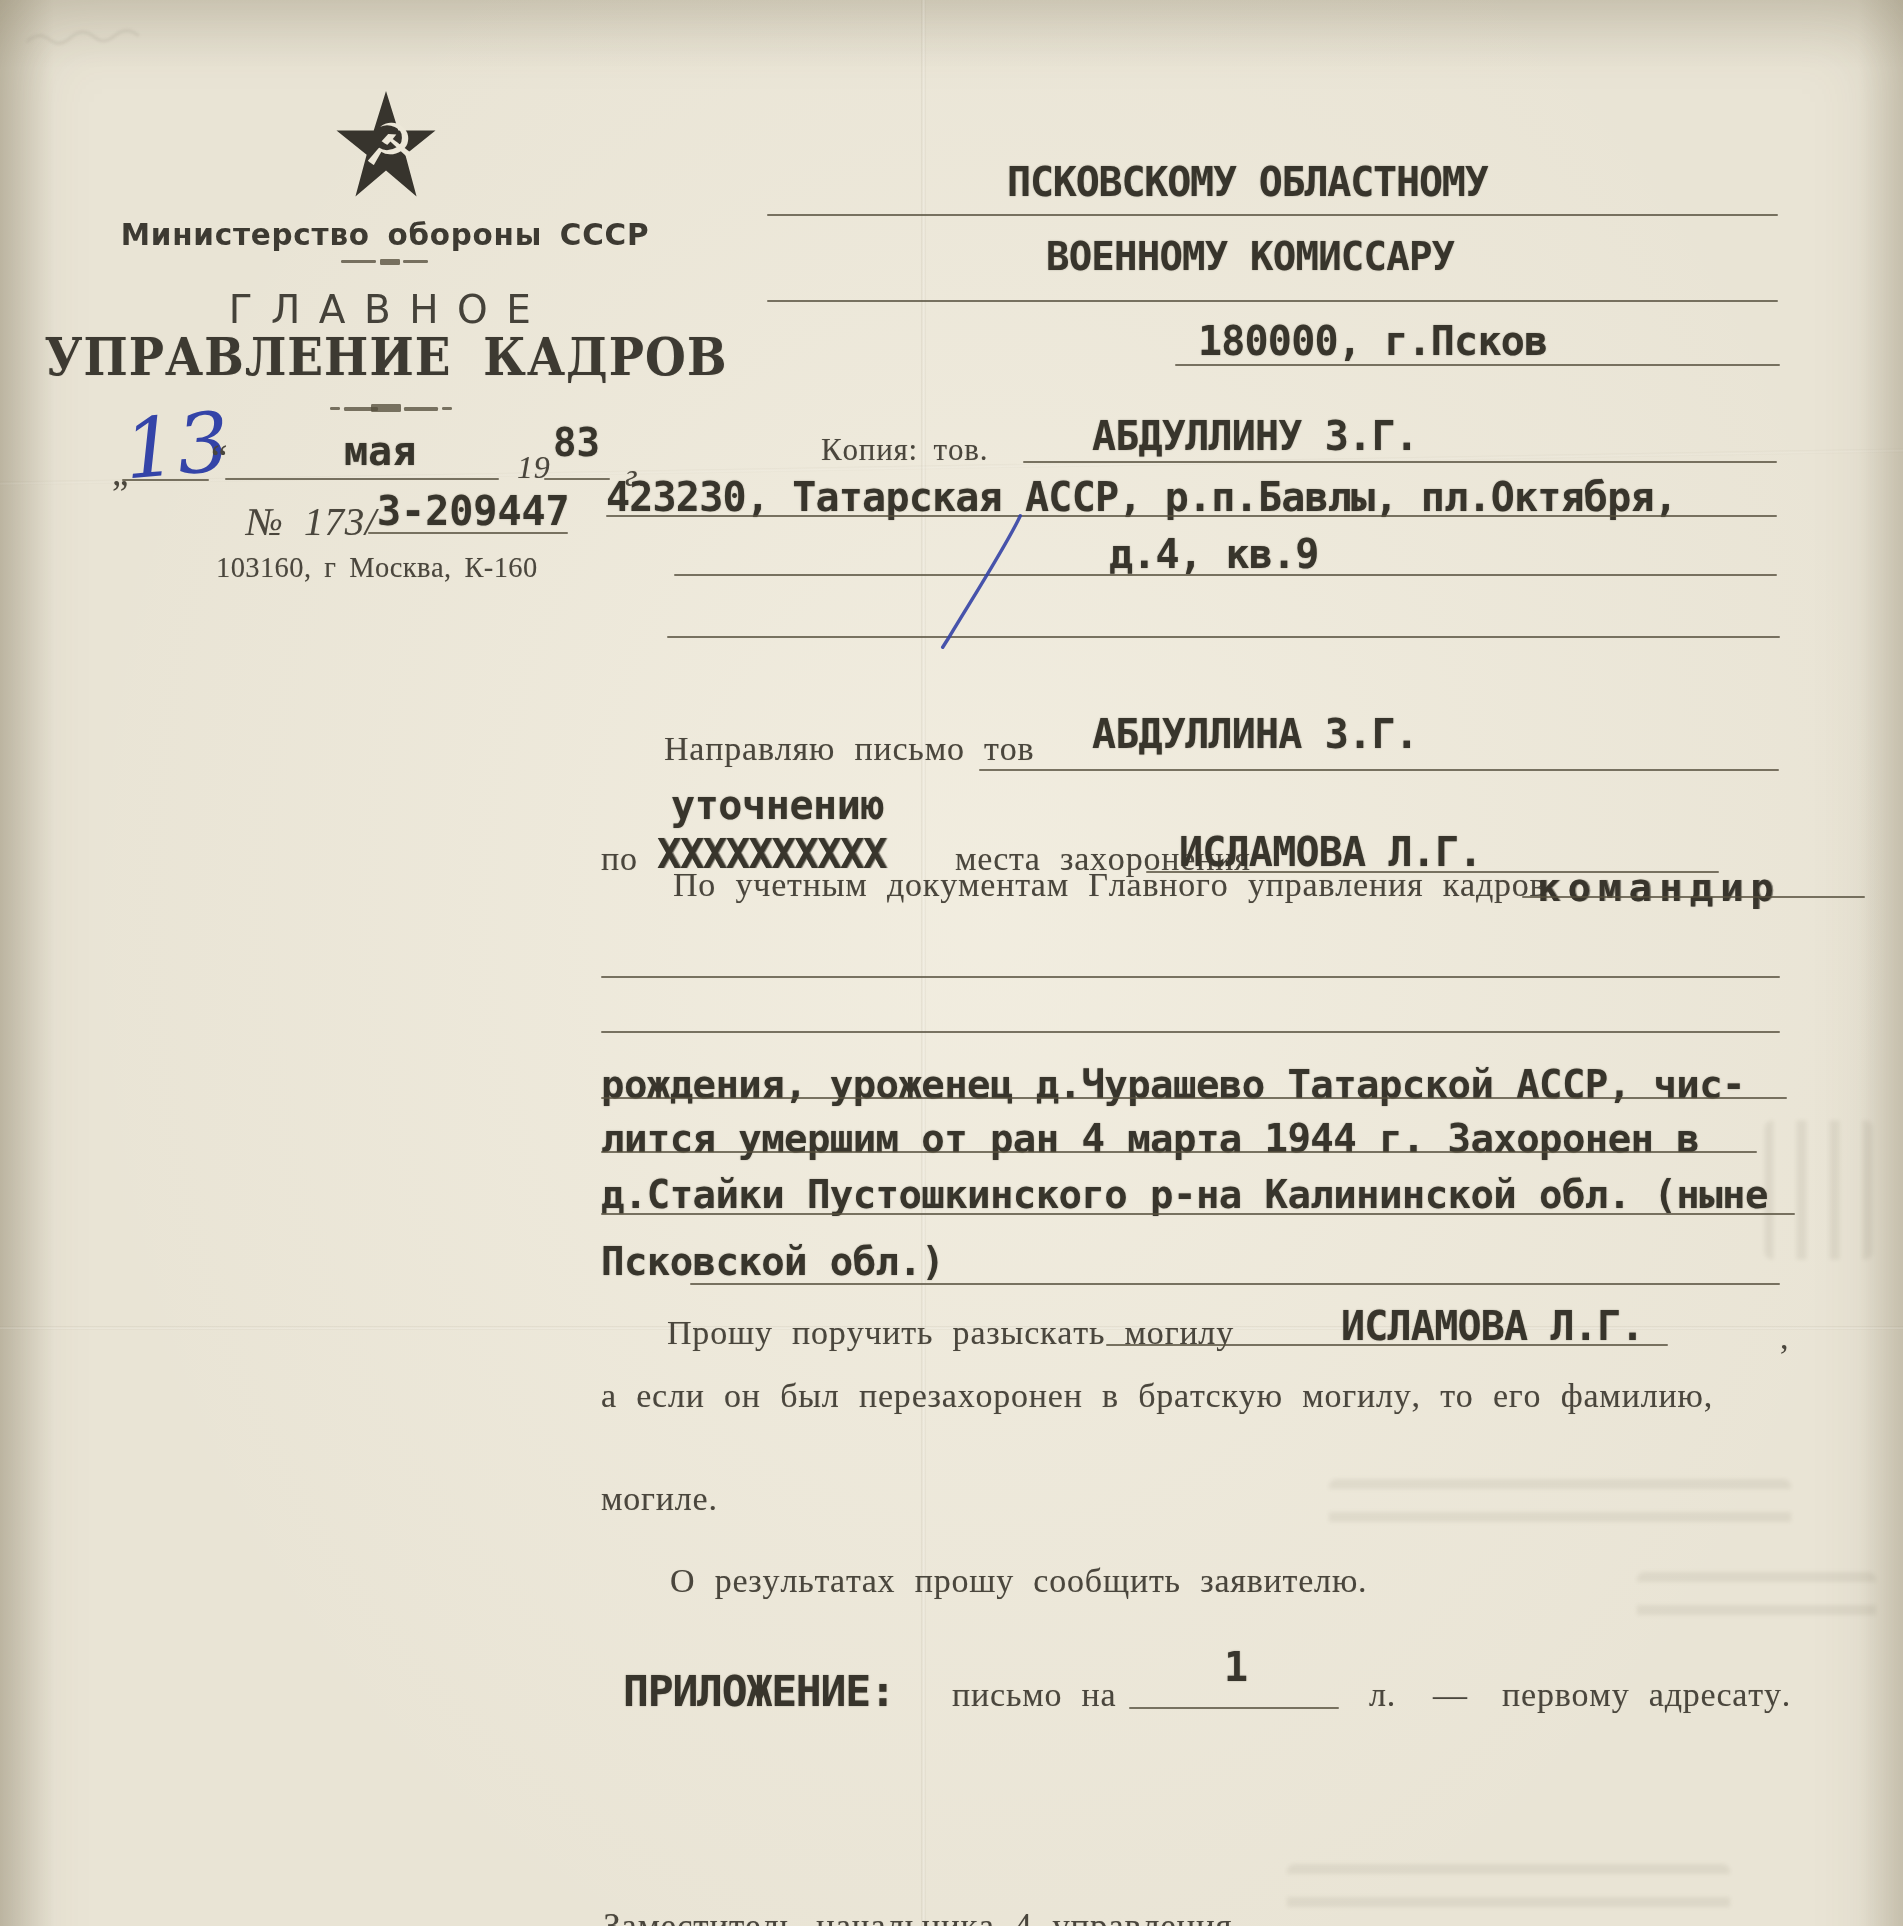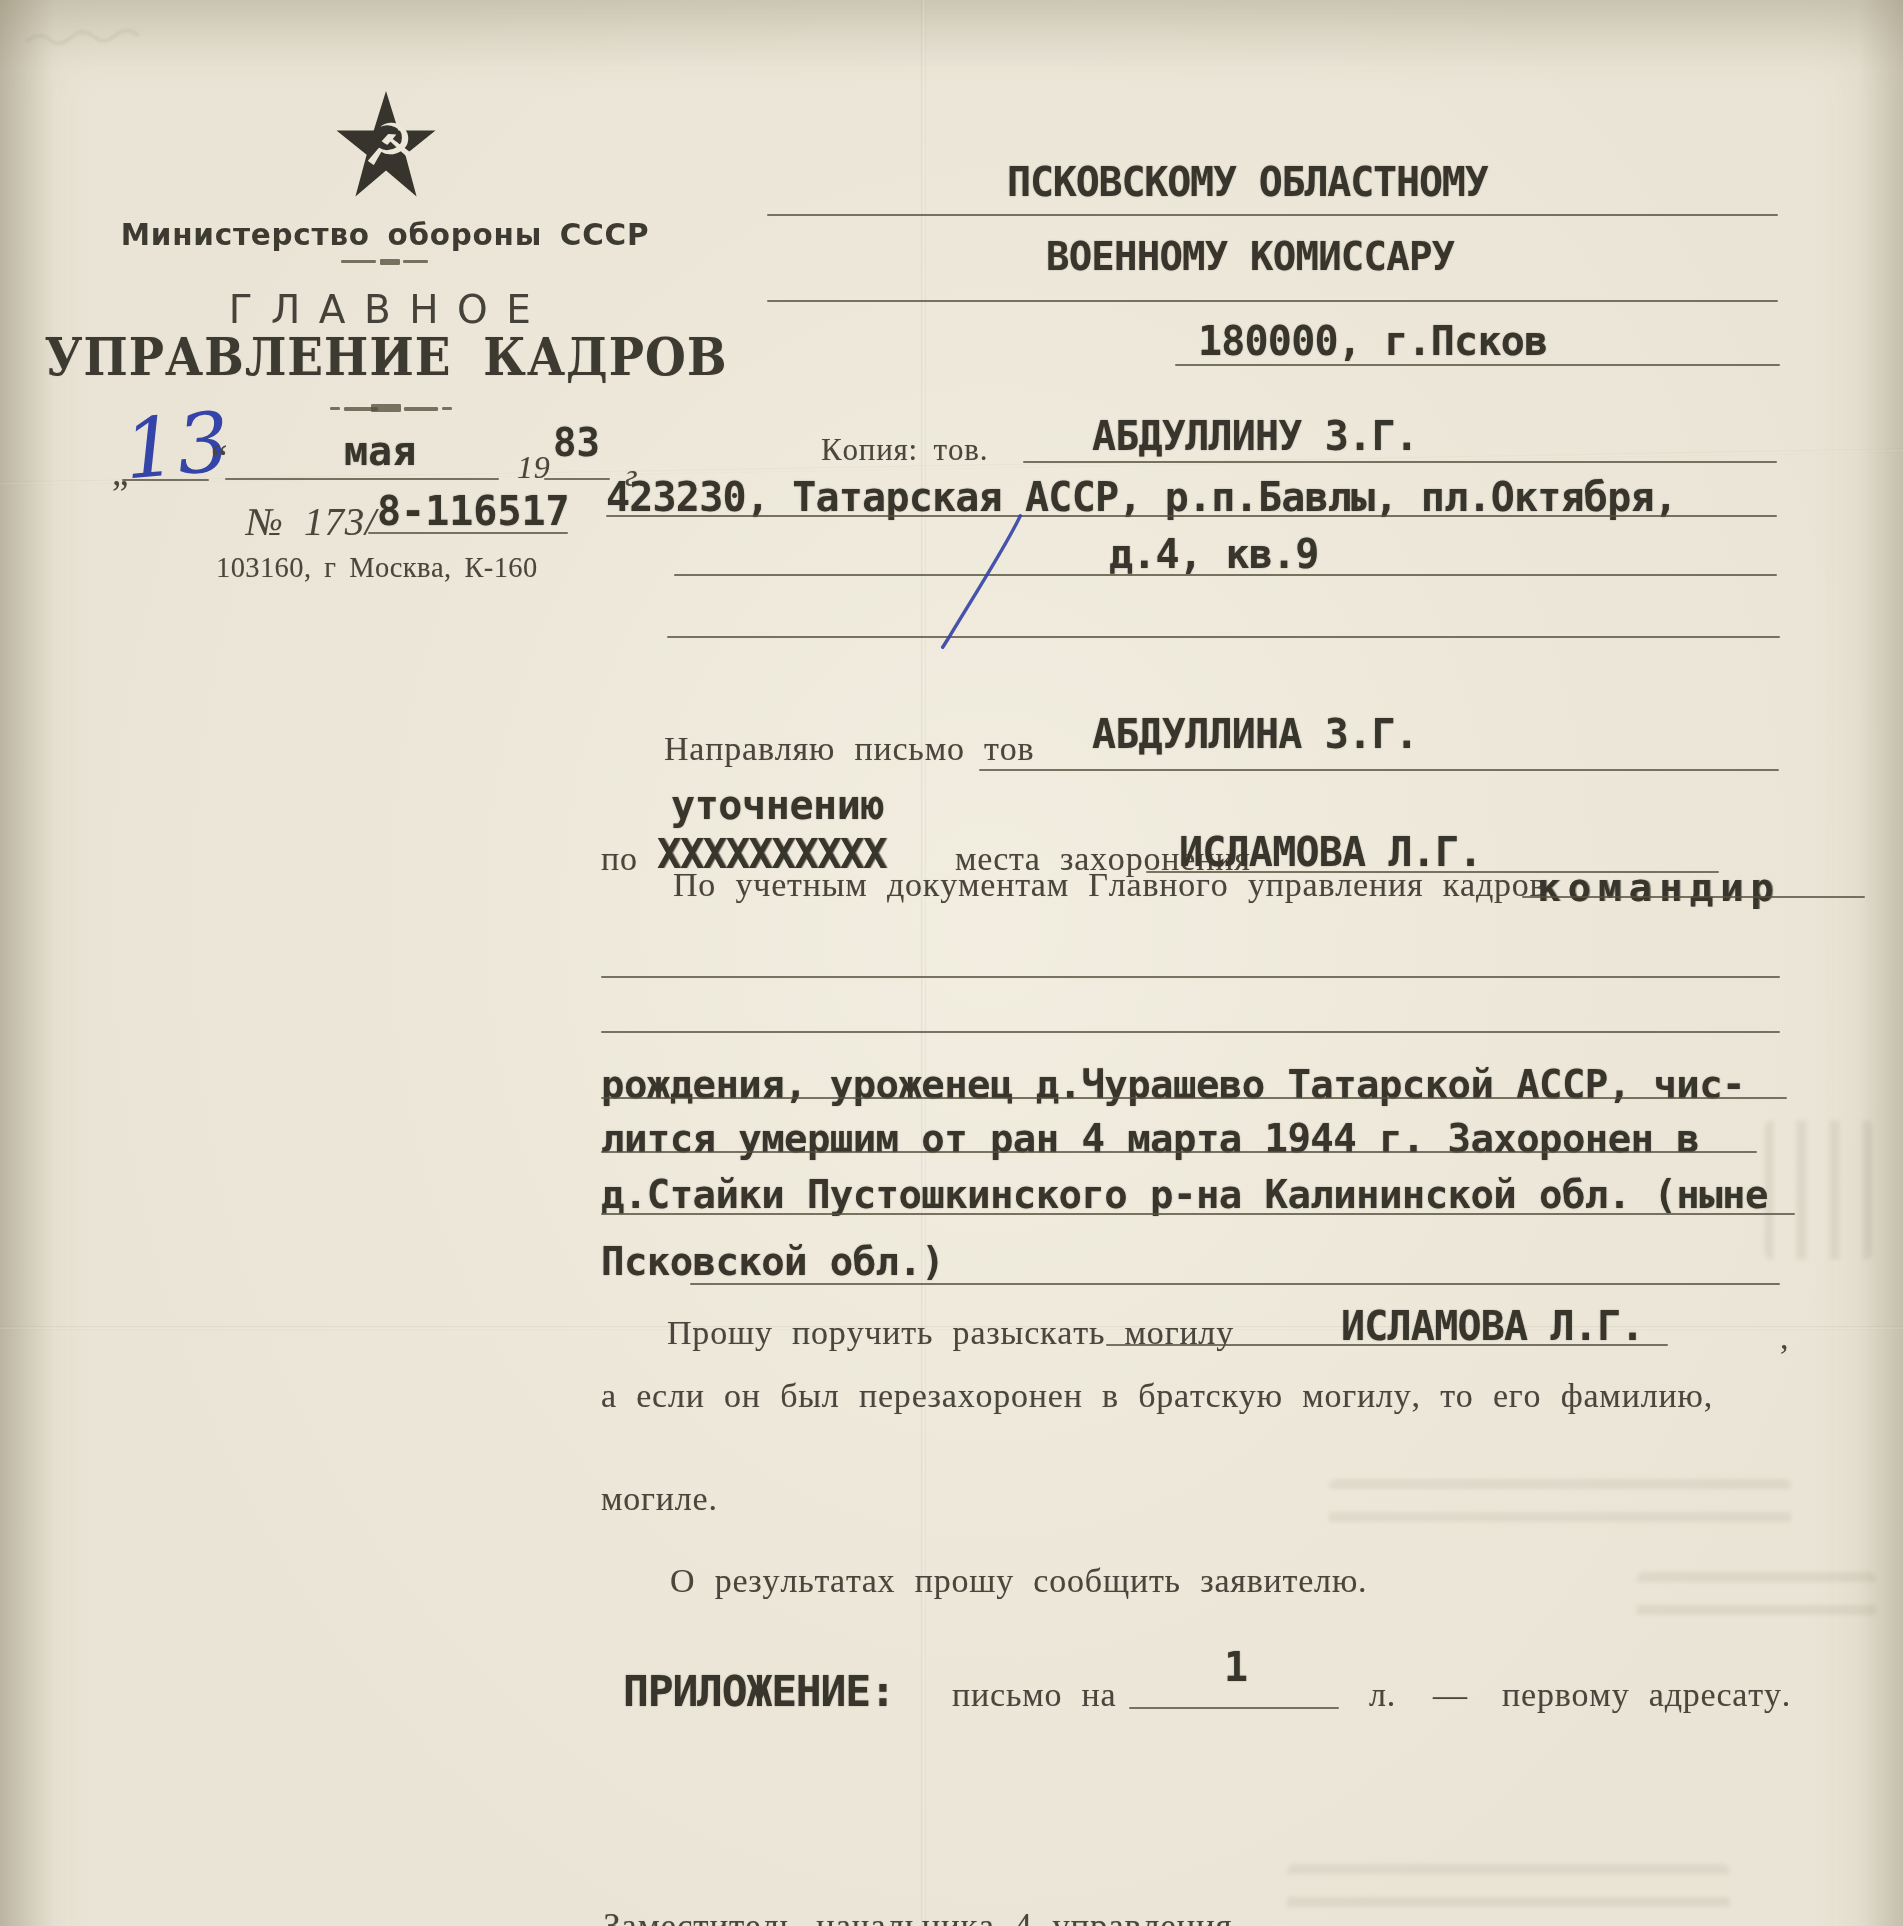--- a/index.html
+++ b/index.html
@@ -88,21 +88,21 @@
   <div class="p" style="left:211px; top:440px; font-size:37px;">“</div>
   <div class="rule thin" style="left:122px; top:479px; width:87px;"></div>
   <div class="t" style="left:344px; top:431px; font-size:40px;">мая</div>
   <div class="rule thin" style="left:225px; top:478px; width:274px;"></div>
   <div class="p it" style="left:517px; top:451px; font-size:32px;">19</div>
   <div class="t" style="left:553px; top:423px; font-size:39px;">83</div>
   <div class="rule thin" style="left:544px; top:478px; width:66px;"></div>
   <div class="p it" style="left:625px; top:459px; font-size:32px;">г.</div>
 
   <div class="p it" style="left:246px; top:502px; font-size:39px;">№ 173/</div>
-  <div class="t" style="left:377px; top:491px; font-size:40px;">8-116517</div>
+  <div class="t" style="left:377px; top:491px; font-size:40px;">3-209447</div>
   <div class="rule" style="left:368px; top:532px; width:200px;"></div>
 
   <div class="p" style="left:216px; top:554px; font-size:28.5px; letter-spacing:0.4px; word-spacing:5.4px;">103160, г Москва, К-160</div>
 
   <div class="t" style="left:1007px; top:162px; font-size:40px; letter-spacing:-1.2px;">ПСКОВСКОМУ ОБЛАСТНОМУ</div>
   <div class="rule" style="left:767px; top:214px; width:1011px;"></div>
 
   <div class="t" style="left:1046px; top:237px; font-size:39px; letter-spacing:-0.8px;">ВОЕННОМУ КОМИССАРУ</div>
   <div class="rule" style="left:767px; top:300px; width:1011px;"></div>
 

